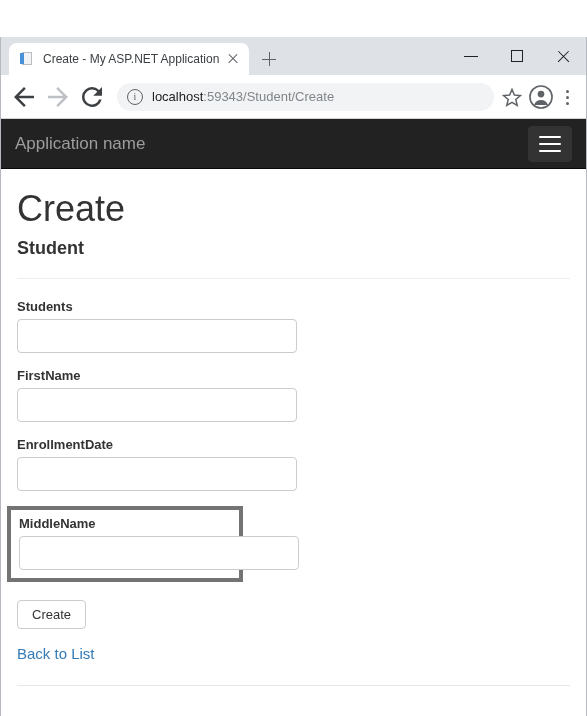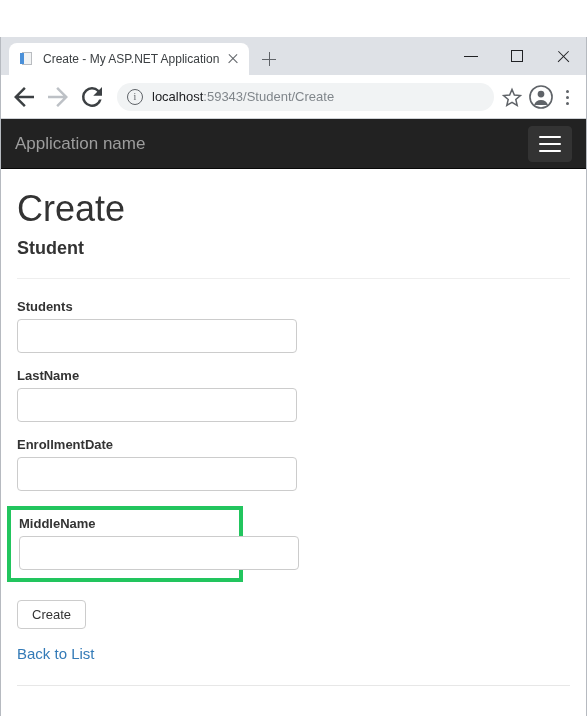--- a/index.html
+++ b/index.html
@@ -325,21 +325,21 @@
     color: #555555;
     background: #ffffff;
     border: 1px solid #cccccc;
     border-radius: 4px;
     outline: none;
     font-family: "Liberation Sans", sans-serif;
   }
 
   .highlight-box {
     position: relative;
-    border: 4px solid #22c55e;
+    border: 4px solid #737373;
     padding: 6px 8px 8px 8px;
     margin: 10px 0 0 -10px;
     width: 236px;
     box-sizing: border-box;
   }
   .highlight-box .form-group { margin-bottom: 0; }
   .highlight-box .form-control { width: 280px; }
 
   .btn-default {
     display: inline-block;
@@ -454,21 +454,21 @@
       <hr class="divider">
 
       <form>
 
         <div class="form-group">
           <label class="control-label">Students</label>
           <input class="form-control" type="text" value="" style="">
         </div>
 
         <div class="form-group">
-          <label class="control-label">LastName</label>
+          <label class="control-label">FirstName</label>
           <input class="form-control" type="text" value="" style="">
         </div>
 
         <div class="form-group">
           <label class="control-label">EnrollmentDate</label>
           <input class="form-control" type="text" value="" style="">
         </div>
 
         <div class="highlight-box">
           <div class="form-group">

